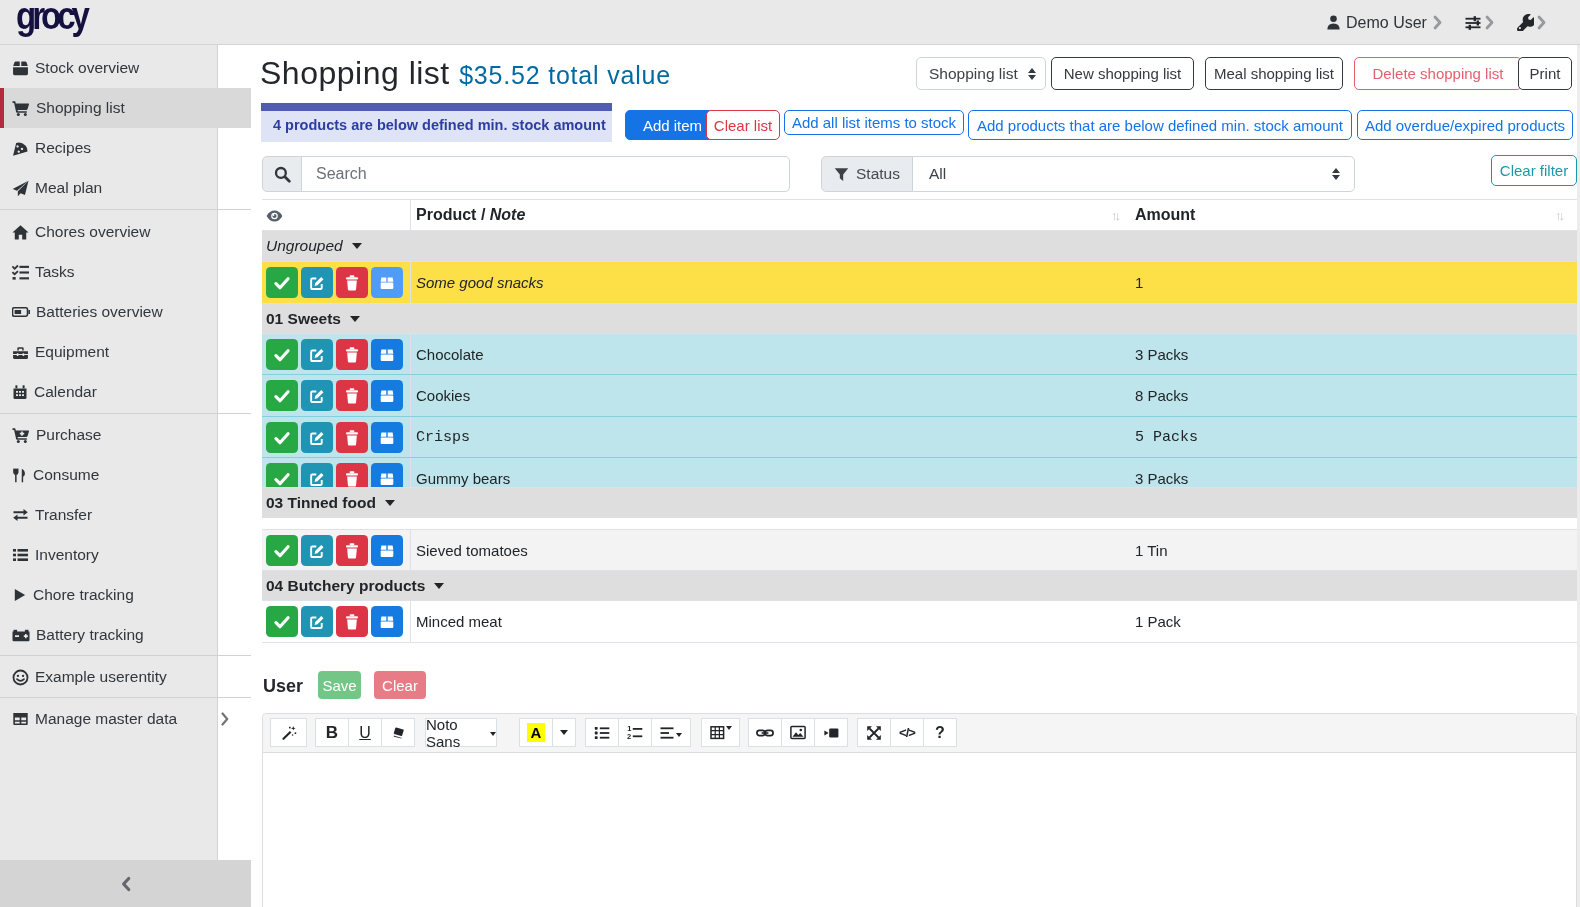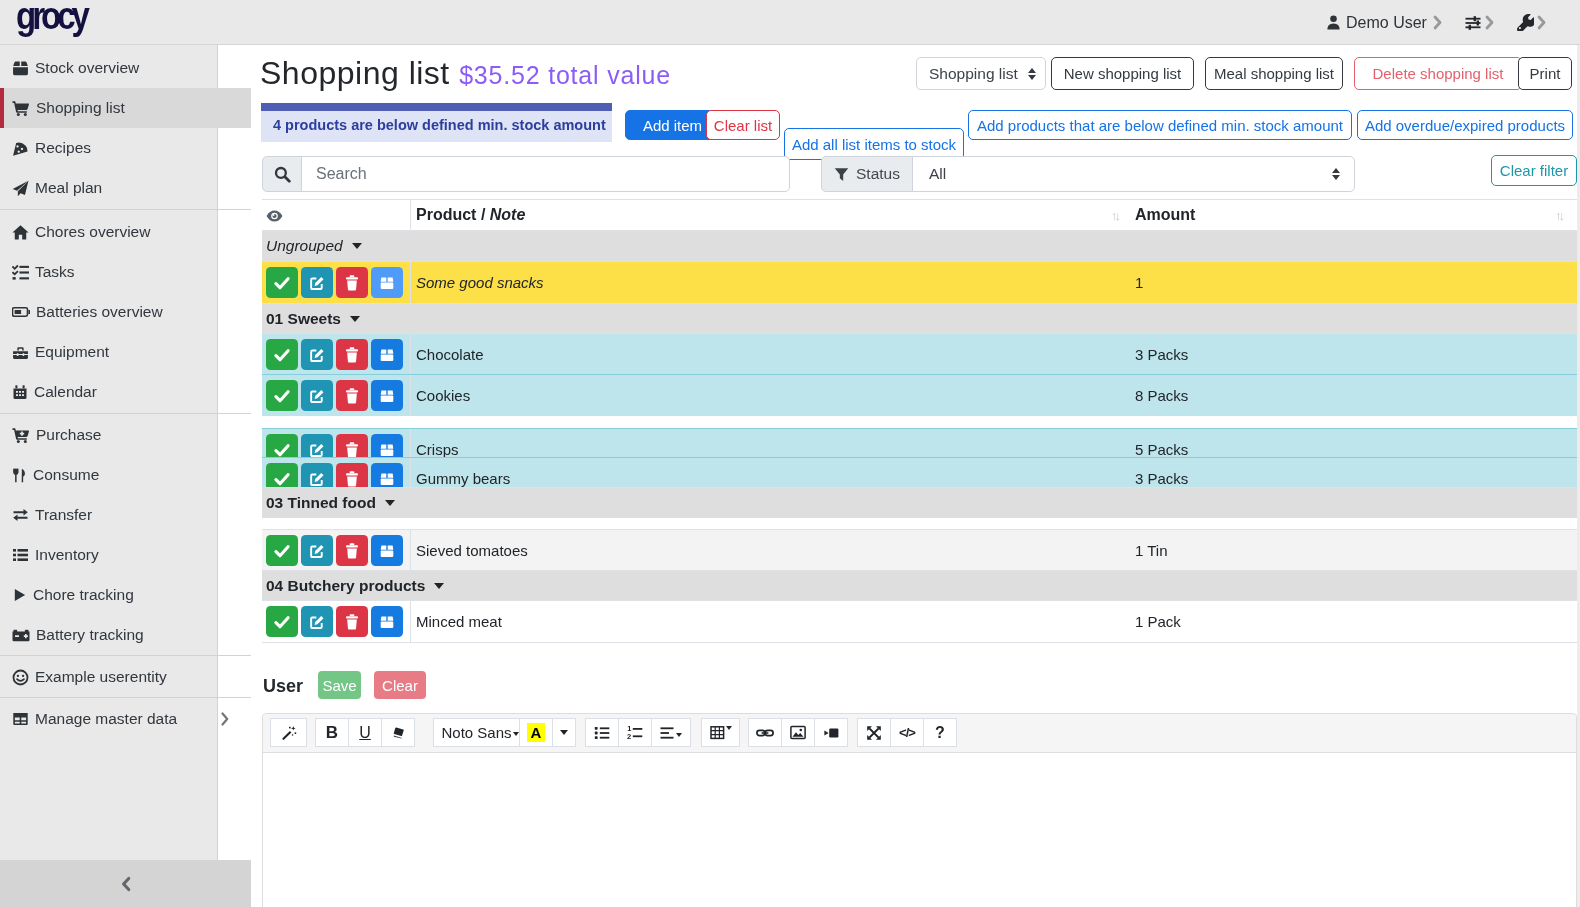--- a/index.html
+++ b/index.html
@@ -17,21 +17,21 @@
 .sitem svg { margin-right:6px; flex:none; }
 .sitem.active { background:#d9d9d9; border-left:4px solid #b42a3e; padding-left:8px; }
 .ssep { position:absolute; left:0; width:251px; border-top:1px solid #d2d2d2; }
 #sbottom { position:absolute; left:0; top:815px; width:251px; height:47px; background:#d4d4d4; display:flex; align-items:center; justify-content:center; }
 
 
 #content { position:absolute; top:45px; left:252px; width:1325px; height:862px; background:#fff; }
 #rightstrip { position:absolute; top:45px; left:1577px; width:3px; height:862px; background:#ececec; }
 
 h1 { position:absolute; left:260px; top:55px; font-size:32px; font-weight:normal; color:#23272b; letter-spacing:0.5px; white-space:nowrap; }
-#totalval { font-size:25px; color:#8b5cf6; letter-spacing:0.8px; }
+#totalval { font-size:25px; color:#0369a1; letter-spacing:0.8px; }
 
 
 .btn { position:absolute; display:flex; align-items:center; justify-content:center; font-size:15px; border-radius:5px; background:#fff; white-space:nowrap; }
 .btn-outline-dark { border:1px solid #343a40; color:#343a40; }
 .btn-outline-danger-light { border:1px solid #e4606d; color:#e4606d; }
 .btn-outline-danger { border:1px solid #dc3545; color:#dc3545; }
 .btn-outline-primary { border:1px solid #1573e6; color:#1573e6; }
 .btn-outline-info { border:1px solid #1b98a8; color:#1b98a8; }
 .btn-primary { background:#1573e6; color:#fff; border:1px solid #1573e6; }
 
@@ -266,21 +266,21 @@
 <div class="btn btn-outline-dark" style="left:1205px; top:57px; width:138px; height:33px;">Meal shopping list</div>
 <div class="btn btn-outline-danger-light" style="left:1354px; top:57px; width:168px; height:33px;">Delete shopping list</div>
 <div class="btn btn-outline-dark" style="left:1518px; top:57px; width:54px; height:33px;">Print</div>
 
 <div id="alert">
     <span>4 products are below defined min. stock amount</span>
   </div>
 
 <div class="btn btn-primary" style="left:625px; top:110px; width:95px; height:30px;">Add item</div>
 <div class="btn btn-outline-danger" style="left:706px; top:110px; width:74px; height:30px;">Clear list</div>
-<div class="btn btn-outline-primary" style="left:784px; top:128px; width:180px; height:32px;">Add all list items to stock</div>
+<div class="btn btn-outline-primary" style="left:784px; top:110px; width:180px; height:25px;">Add all list items to stock</div>
 <div class="btn btn-outline-primary" style="left:968px; top:110px; width:384px; height:30px;">Add products that are below defined min. stock amount</div>
 <div class="btn btn-outline-primary" style="left:1357px; top:110px; width:216px; height:30px;">Add overdue/expired products</div>
 
 <div id="search-pre" class="igroup-pre">
   <svg width="17" height="17" viewBox="0 0 16 16">
       <circle cx="6.5" cy="6.5" r="4.6" fill="none" stroke="#32373c" stroke-width="2.2"></circle>
       <line x1="10.2" y1="10.2" x2="14.4" y2="14.4" stroke="#32373c" stroke-width="2.6" stroke-linecap="round"></line>
     </svg>
 </div>
 <div id="search-input">Search</div>
@@ -418,21 +418,21 @@
             <path d="M3 3.2 H7.4 V6.8 H2.4 L3 3.2 Z"></path>
             <path d="M8.6 3.2 H13 L13.6 6.8 H8.6 Z"></path>
             <rect x="2.4" y="7.6" width="11.2" height="5.8" rx="0.9"></rect>
           </svg>
         </div>
     </div>
       <div class="vline"></div>
       <span class="prod">Cookies</span>
       <span class="amt">8 Packs</span>
     </div>
-  <div class="trow cyan rowtpl" style="top:229px; height:41px; border-top-color:#85cfdc;">
+  <div class="trow cyan rowtpl" style="top:217px; height:41px; border-top-color:#85cfdc;font-family:Liberation Mono, monospace;">
       <div class="btncell">
       <div class="abtn g">
           <svg width="18" height="18" viewBox="0 0 16 16">
             <path d="M2.6 8.6 L6.2 12.2 L13.4 4.2" fill="none" stroke="#fff" stroke-width="2.8" stroke-linecap="round" stroke-linejoin="round"></path>
           </svg>
         </div>
       <div class="abtn t">
           <svg width="18" height="18" viewBox="0 0 16 16">
             <path d="M12.2 8.8 V12.4 Q12.2 13.4 11.2 13.4 H3.8 Q2.8 13.4 2.8 12.4 V5 Q2.8 4 3.8 4 H7.4" fill="none" stroke="#fff" stroke-width="1.7"></path>
             <path d="M6.4 8.1 L11.8 2.7 L13.8 4.7 L8.4 10.1 L5.9 10.6 Z" fill="#fff"></path>
@@ -591,21 +591,21 @@
     <div class="tbtn" style="left:85px; width:34px; font-size:16px;">
         <span style="text-decoration:underline;">U</span>
       </div>
     <div class="tbtn" style="left:118px; width:34px;">
         <svg width="16" height="15" viewBox="0 0 16 15" fill="#212529">
           <path d="M5.3 2.9 Q5.6 2.3 6.3 2.5 L13.2 4.6 Q13.9 4.8 13.7 5.5 L12.1 10.6 Q11.9 11.3 11.2 11.1 L4.3 9 Q3.6 8.8 3.8 8.1 Z"></path>
           <path d="M3.9 10.5 L11.9 12.9 L11.5 13.6 L3.9 11.8 Z" opacity="0.9"></path>
         </svg>
       </div>
 
-    <div class="tbtn" style="left:170px; width:94px; font-size:15px;">Noto Sans<span style="display:inline-block; width:0; height:0; border-left:3.5px solid transparent; border-right:3.5px solid transparent; border-top:4.5px solid #212529; margin-left:1px; margin-top:3px;"></span></div>
+    <div class="tbtn" style="left:162px; width:72px; font-size:15px;">Noto Sans<span style="display:inline-block; width:0; height:0; border-left:3.5px solid transparent; border-right:3.5px solid transparent; border-top:4.5px solid #212529; margin-left:1px; margin-top:3px;"></span></div>
 
     <div class="tbtn" style="left:256px; width:34px;">
         <span style="display:inline-block; width:18px; height:19px; background:#ff0; color:#000; font-weight:bold; font-size:15px; text-align:center; line-height:19px;">A</span>
       </div>
     <div class="tbtn" style="left:289px; width:24px;">
         <span style="display:inline-block; width:0; height:0; border-left:4px solid transparent; border-right:4px solid transparent; border-top:5px solid #212529;"></span>
       </div>
 
     <div class="tbtn" style="left:322px; width:34px;">
         <svg width="16" height="16" viewBox="0 0 16 16" fill="#212529">

